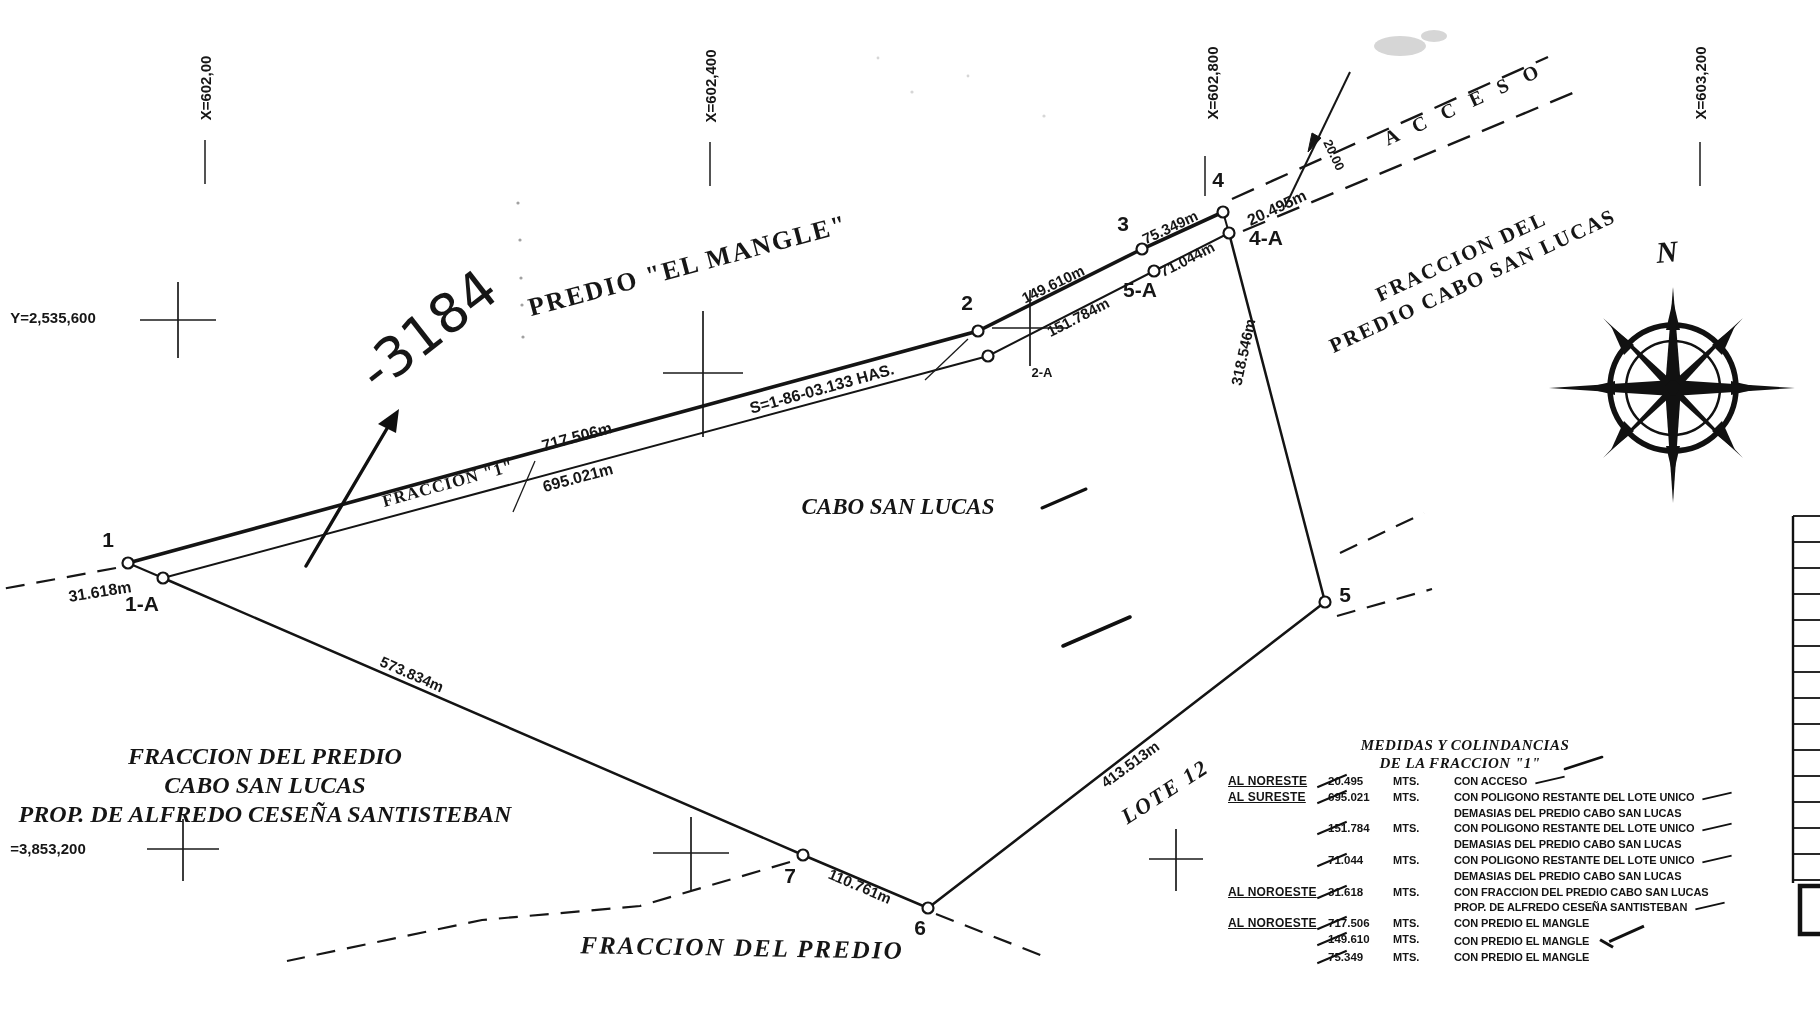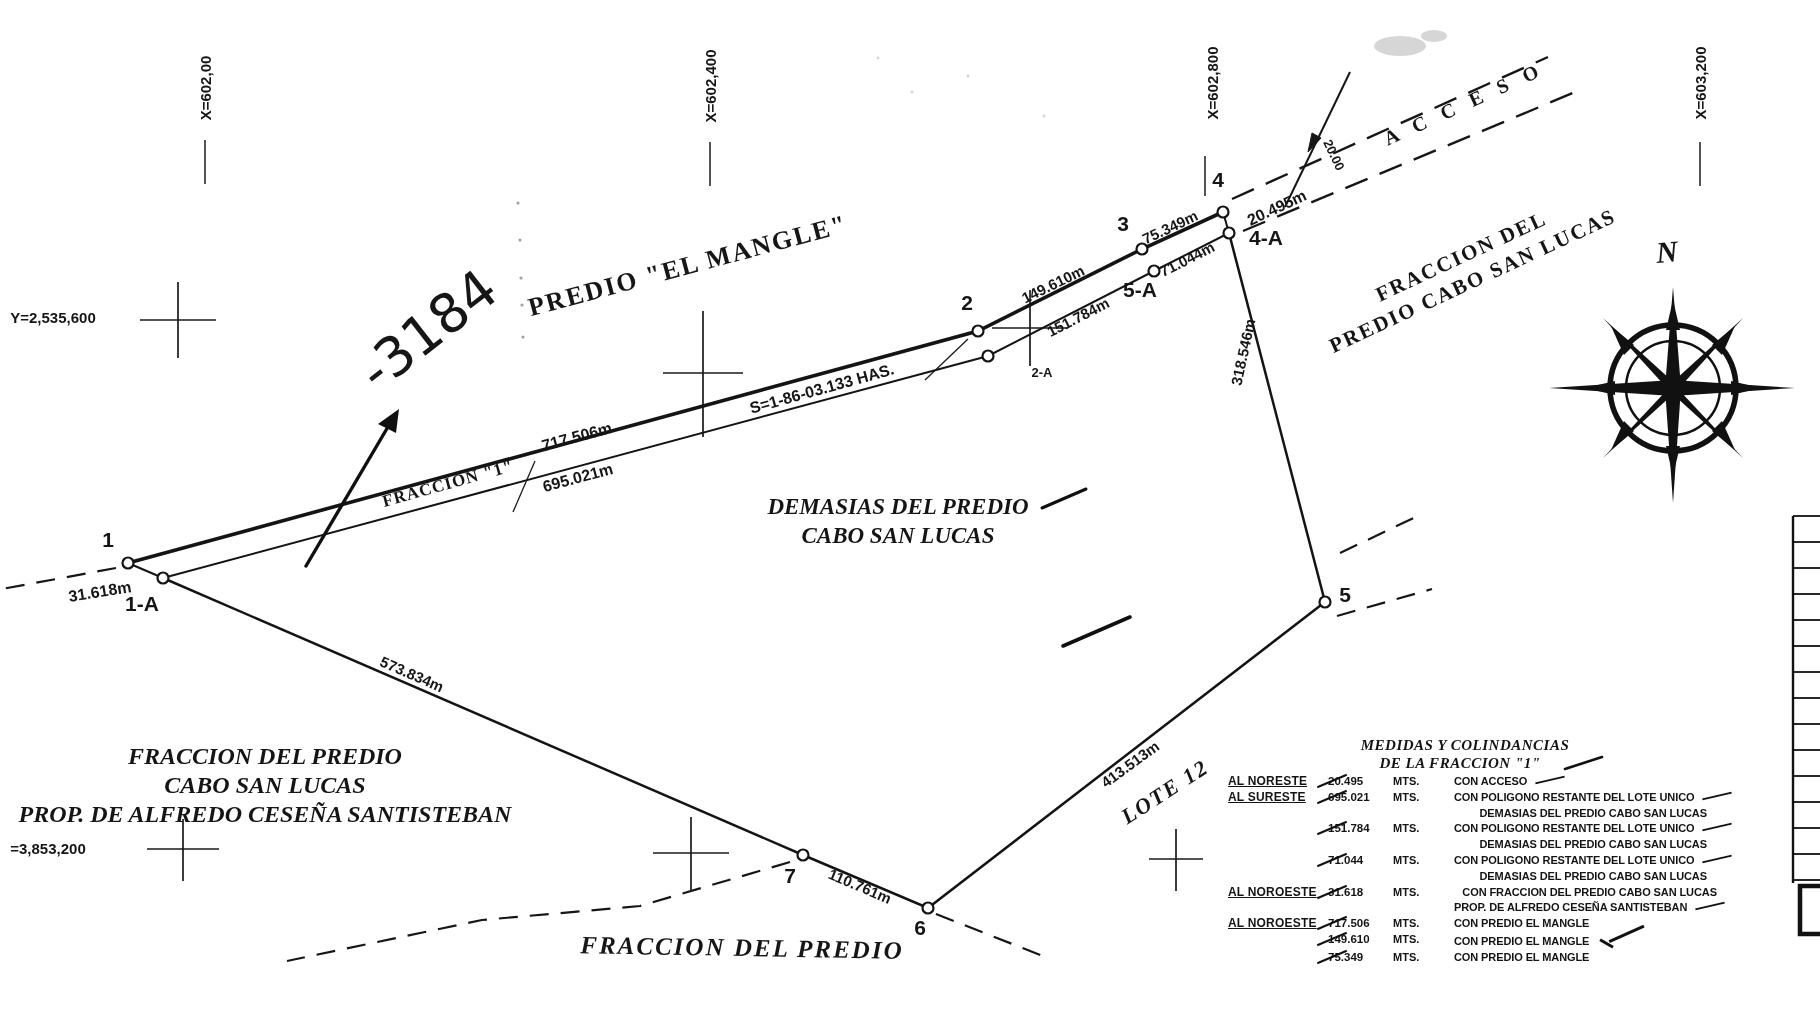--- a/index.html
+++ b/index.html
@@ -20,21 +20,21 @@
   .blk .bl { white-space:nowrap; }
   
   .ttl { position:absolute; white-space:nowrap; transform:translate(-50%,-50%); }
   .trows { position:absolute; left:1228px; top:774px; }
   .trow { display:flex; align-items:flex-start; }
   .tc { font-family:"Liberation Sans", sans-serif; font-weight:bold; color:#141414; }
   .tc.dir  { width:100px; font-size:12px; line-height:15.8px; letter-spacing:0.2px;text-decoration:underline; }
   .tc.val  { width:56px;  font-size:11.5px; line-height:15.8px; text-align:left; position:relative; }
   .tc.unit { width:40px;  margin-left:9px; font-size:11px; line-height:15.8px; }
   .tc.desc { margin-left:21px; }
-  .dline { font-size:11px; line-height:15.8px; letter-spacing:-0.1px; white-space:nowrap; font-weight:bold;text-align:center; }
+  .dline { font-size:11px; line-height:15.8px; letter-spacing:-0.1px; white-space:nowrap; font-weight:bold; }
   .vslash { position:absolute; left:-12px; top:6px; width:32px; border-top:2.6px solid #111;
             transform:rotate(-23deg); }
   .tick { display:inline-block; width:30px; border-top:2.5px solid #111;
           transform:rotate(-13deg); margin-left:8px; vertical-align:4px; }
   .bigcheck { display:inline-block; position:relative; width:48px; height:16px;
               margin-left:10px; vertical-align:-3px; }
   .bigcheck::before { content:""; position:absolute; left:0; bottom:3px; width:15px; height:3.2px;
                       background:#111; transform:rotate(30deg); }
   .bigcheck::after  { content:""; position:absolute; left:11px; bottom:5px; width:38px; height:3.4px;
                       background:#111; transform:rotate(-24deg); transform-origin:left bottom; }
@@ -200,21 +200,20 @@
     <div class="bl serifit" style="font-size:24px;">FRACCION DEL PREDIO</div>
     <div class="bl serifit" style="font-size:24px;">CABO SAN LUCAS</div>
     <div class="bl serifit" style="font-size:24px;">PROP. DE ALFREDO CESEÑA SANTISTEBAN</div>
   </div>
 
   <div class="lbl serifit" style="left:742px; top:948px; font-size:25px; letter-spacing:2px; transform:translate(-50%,-50%) rotate(1deg);">FRACCION DEL PREDIO</div>
 
   <div class="lbl serifit" style="left:1165px; top:792px; font-size:22px; letter-spacing:2px; transform:translate(-50%,-50%) rotate(-33deg);">LOTE 12</div>
 
   <div class="blk" style="left:898px; top:492px; line-height:29px;">
-    <div class="bl serifit" style="font-size:23px;">DEMASIAS DEL PREDIO</div>
     <div class="bl serifit" style="font-size:23px;">CABO SAN LUCAS</div>
   </div>
 
   <div class="lbl serif" style="left:448px; top:484px; font-size:17px; letter-spacing:1px; transform:translate(-50%,-50%) rotate(-15.5deg);">FRACCION "1"</div>
   <div class="lbl" style="left:822px; top:389px; font-size:16px; transform:translate(-50%,-50%) rotate(-15.5deg);">S=1-86-03.133 HAS.</div>
 
   <div class="lbl" style="left:577px; top:437px; font-size:16px; transform:translate(-50%,-50%) rotate(-15deg);">717.506m</div>
   <div class="lbl" style="left:578px; top:478px; font-size:16px; transform:translate(-50%,-50%) rotate(-15deg);">695.021m</div>
   <div class="lbl" style="left:1053px; top:284px; font-size:15px; transform:translate(-50%,-50%) rotate(-26deg);">149.610m</div>
   <div class="lbl" style="left:1078px; top:317px; font-size:15px; transform:translate(-50%,-50%) rotate(-27deg);">151.784m</div>

